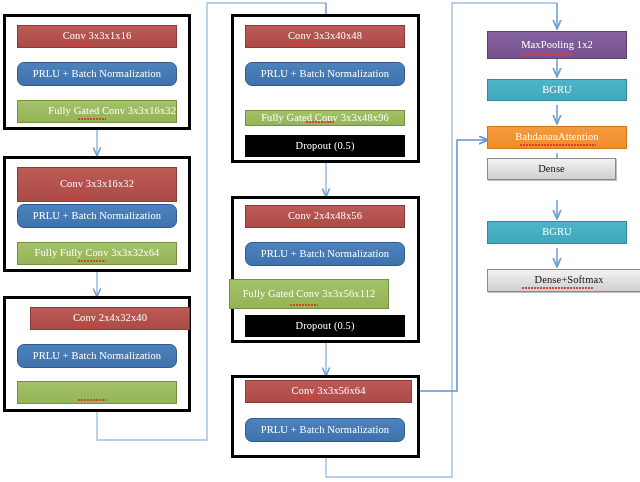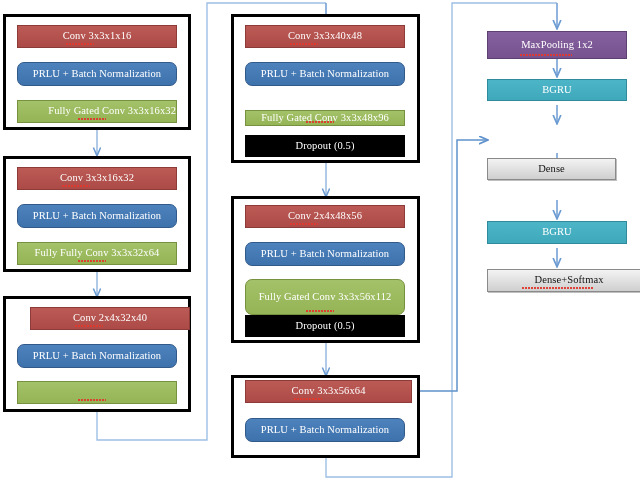--- a/index.html
+++ b/index.html
@@ -107,21 +107,21 @@
   </div>
   <div class="blk blue" style="left:17px;top:62px;width:160px;height:24px;">
     <span>PRLU + Batch Normalization</span>
   </div>
   <div class="blk green" style="left:17px;top:100px;width:160px;height:23px;justify-content:flex-end;">
     <span>Fully Gated Conv 3x3x16x32</span>
     <i class="sq" style="left:60px;width:28px;"></i>
   </div>
 
   <div class="group" style="left:3px;top:156px;width:188px;height:116px;"></div>
-  <div class="blk red" style="left:17px;top:167px;width:160px;height:23px;">
+  <div class="blk red" style="left:17px;top:167px;width:160px;height:35px;">
     <span>Conv 3x3x16x32</span>
     <i class="sq" style="left:44px;width:28px;"></i>
   </div>
   <div class="blk blue" style="left:17px;top:204px;width:160px;height:24px;">
     <span>PRLU + Batch Normalization</span>
   </div>
   <div class="blk green" style="left:17px;top:242px;width:160px;height:23px;">
     <span>Fully Fully Conv 3x3x32x64</span>
     <i class="sq" style="left:60px;width:28px;"></i>
   </div>
@@ -155,21 +155,21 @@
   </div>
 
   <div class="group" style="left:231px;top:196px;width:189px;height:147px;"></div>
   <div class="blk red" style="left:245px;top:205px;width:160px;height:23px;text-align:right;">
     <span>Conv 2x4x48x56</span>
     <i class="sq" style="left:44px;width:28px;"></i>
   </div>
   <div class="blk blue" style="left:245px;top:242px;width:160px;height:24px;">
     <span>PRLU + Batch Normalization</span>
   </div>
-  <div class="blk green" style="left:245px;top:279px;width:160px;height:36px;border-radius:7px;">
+  <div class="blk green" style="left:229px;top:279px;width:160px;height:30px;">
     <span>Fully Gated Conv 3x3x56x112</span>
     <i class="sq" style="left:60px;width:28px;"></i>
   </div>
   <div class="blk black" style="left:245px;top:315px;width:160px;height:22px;">
     <span>Dropout (0.5)</span>
   </div>
 
   <div class="group" style="left:231px;top:375px;width:189px;height:83px;"></div>
   <div class="blk red" style="left:245px;top:380px;width:167px;height:23px;">
     <span>Conv 3x3x56x64</span>
@@ -179,20 +179,24 @@
     <span>PRLU + Batch Normalization</span>
   </div>
 
   <div class="blk purple" style="left:487px;top:31px;width:140px;height:28px;">
     <span>MaxPooling 1x2</span>
     <i class="sq" style="left:32px;width:52px;"></i>
   </div>
   <div class="blk teal" style="left:487px;top:79px;width:140px;height:22px;">
     <span>BGRU</span>
   </div>
+  <div class="blk orange" style="left:487px;top:126px;width:140px;height:23px;">
+    <span>BahdanauAttention</span>
+    <i class="sq" style="left:32px;width:76px;"></i>
+  </div>
   <div class="blk grey" style="left:487px;top:158px;width:129px;height:22px;">
     <span>Dense</span>
   </div>
   <div class="blk teal" style="left:487px;top:221px;width:140px;height:23px;">
     <span>BGRU</span>
   </div>
   <div class="blk grey" style="left:487px;top:269px;width:164px;height:23px;">
     <span>Dense+Softmax</span>
     <i class="sq" style="left:34px;width:72px;"></i>
   </div>

